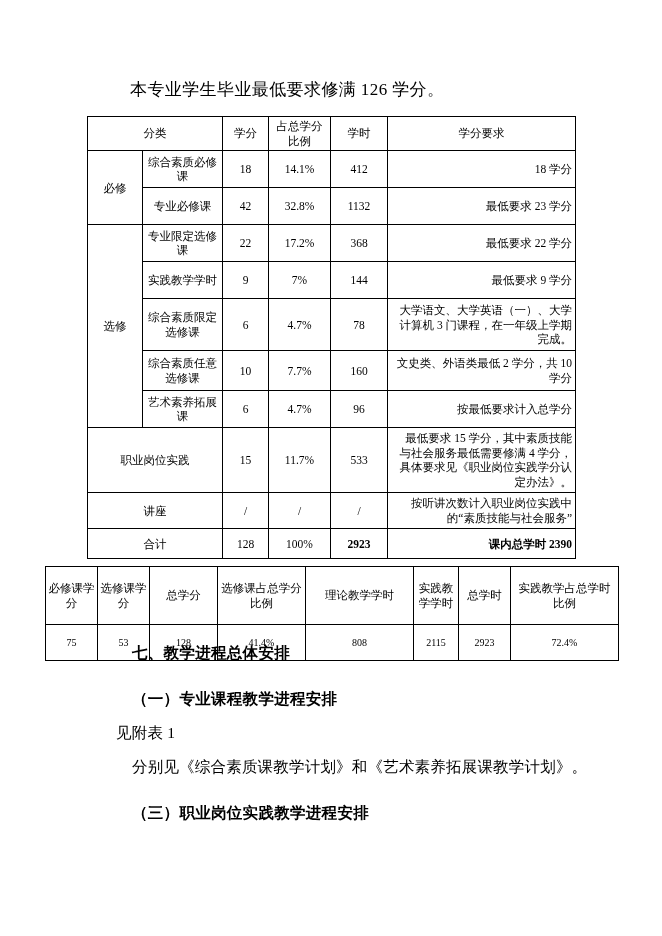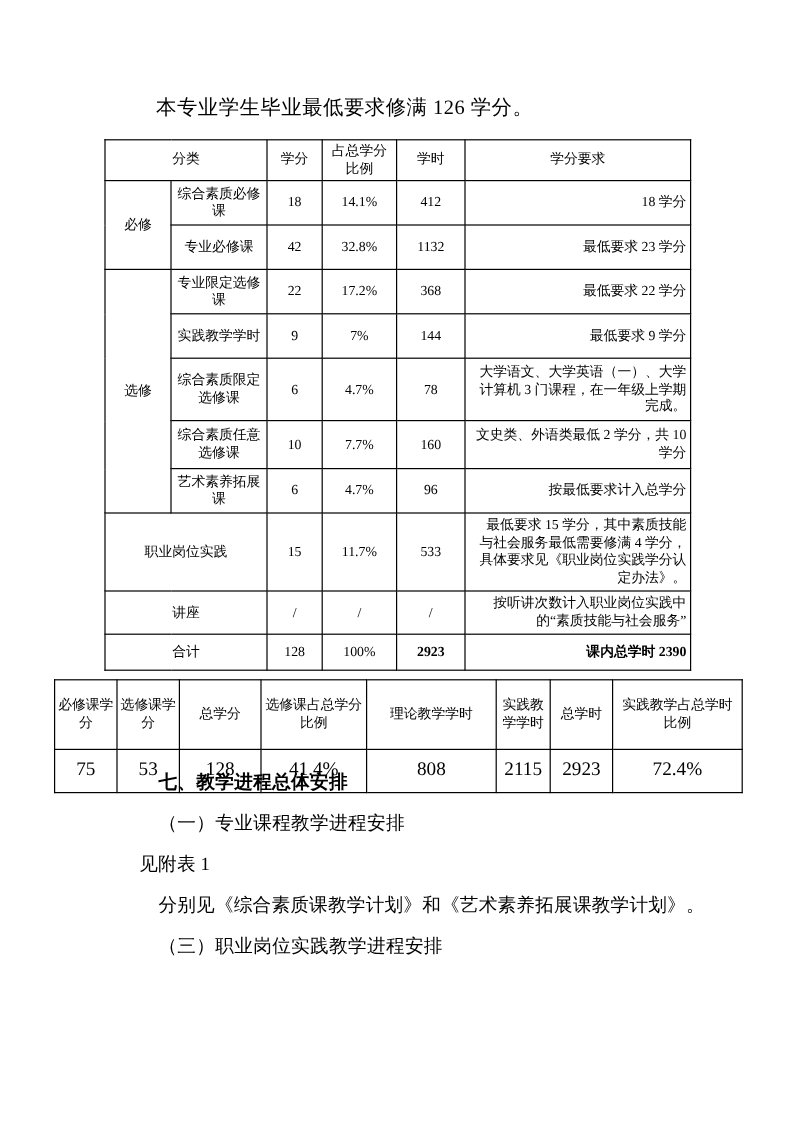--- a/index.html
+++ b/index.html
@@ -82,42 +82,42 @@
   .t2c0 { width: 52px; }
   .t2c1 { width: 52px; }
   .t2c2 { width: 68px; }
   .t2c3 { width: 88px; }
   .t2c4 { width: 108px; }
   .t2c5 { width: 45px; }
   .t2c6 { width: 52px; }
   .t2c7 { width: 108px; }
 
   .tbl2 .hdr td { height: 58px; }
-  .tbl2 .vals td { height: 36px; font-size: 16px; }
+  .tbl2 .vals td { height: 36px; font-size: 10px; }
 
   
   .prose {
     position: absolute;
     left: 97px;
     top: 636px;
     width: 500px;
     font-size: 15.5px;
     line-height: 1;
   }
   .h-sec {
     font-weight: bold;
     letter-spacing: 0.3px;
     margin: 0 0 0 35px;
     height: 34px;
     line-height: 34px;
   }
   .h-sub {
-    font-weight: normal;
+    font-weight: bold;
     letter-spacing: 0.3px;
-    margin: 0 0 0 35px;
+    margin: 12px 0 0 35px;
     height: 34px;
     line-height: 34px;
   }
   .p-body {
     margin: 0 0 0 19px;
     height: 34px;
     line-height: 34px;
     letter-spacing: 0.2px;
   }
   .p-wrap {

